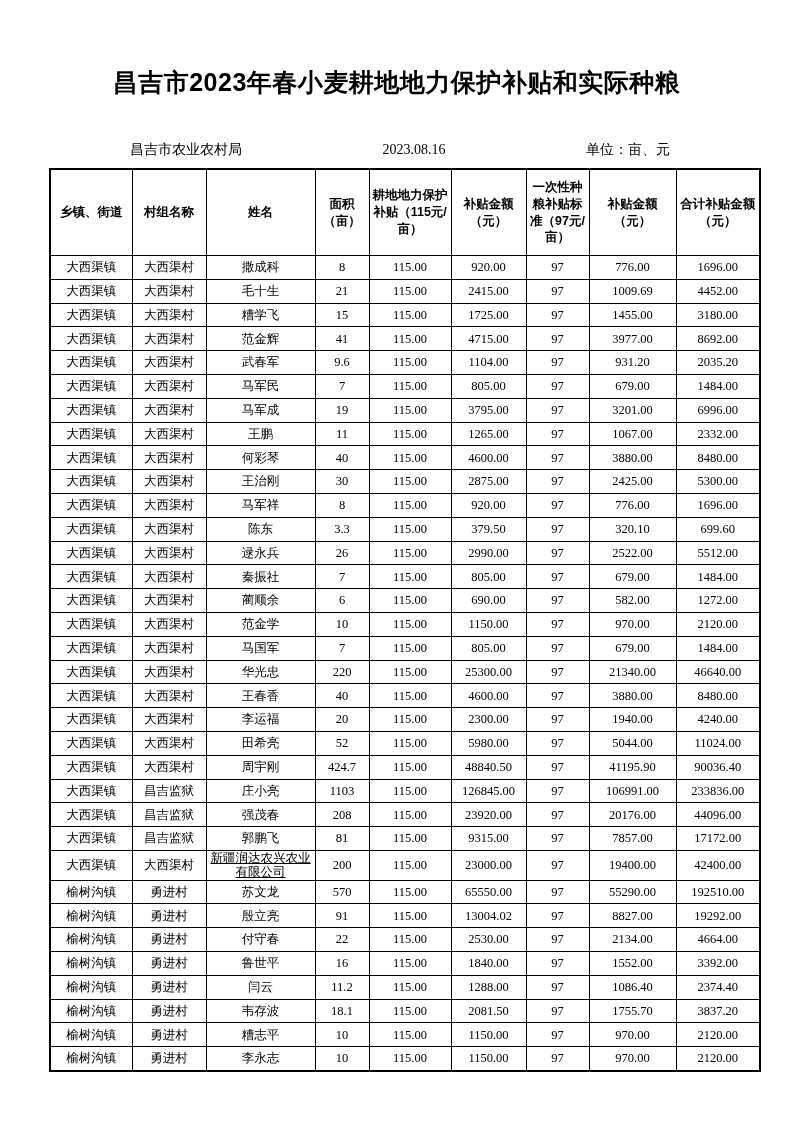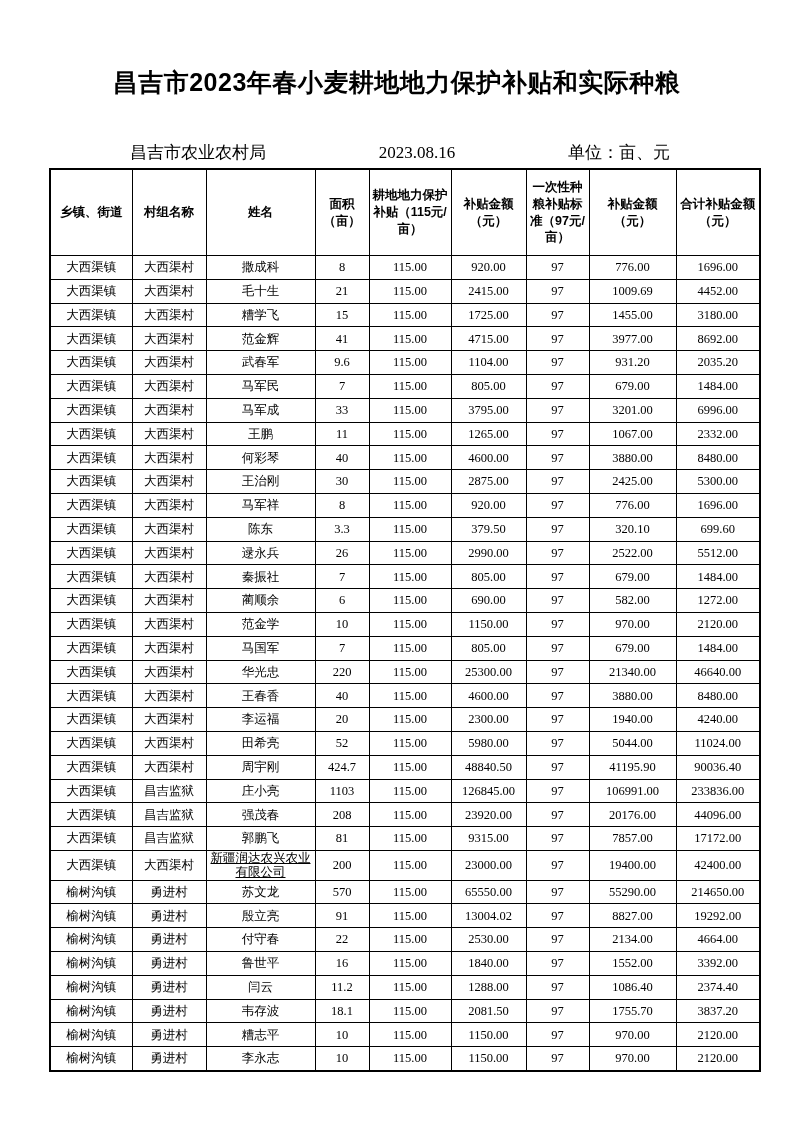--- a/index.html
+++ b/index.html
@@ -31,21 +31,21 @@
     letter-spacing: 0.5px;
   }
   .meta-row {
     position: absolute;
     top: 141px;
     left: 130px;
     width: 540px;
     display: flex;
     justify-content: space-between;
     align-items: baseline;
-    font-size: 17px;
+    font-size: 14px;
     font-family: "Liberation Serif", "DejaVu Serif", serif;
   }
   table.subsidy {
     position: absolute;
     left: 49px;
     top: 168px;
     width: 710px;
     border-collapse: collapse;
     table-layout: fixed;
     background: #ffffff;
@@ -185,21 +185,21 @@
           <td>115.00</td>
           <td>805.00</td>
           <td>97</td>
           <td>679.00</td>
           <td>1484.00</td>
         </tr>
         <tr>
           <td>大西渠镇</td>
           <td>大西渠村</td>
           <td>马军成</td>
-          <td>33</td>
+          <td>19</td>
           <td>115.00</td>
           <td>3795.00</td>
           <td>97</td>
           <td>3201.00</td>
           <td>6996.00</td>
         </tr>
         <tr>
           <td>大西渠镇</td>
           <td>大西渠村</td>
           <td>王鹏</td>
@@ -410,21 +410,21 @@
         </tr>
         <tr>
           <td>榆树沟镇</td>
           <td>勇进村</td>
           <td>苏文龙</td>
           <td>570</td>
           <td>115.00</td>
           <td>65550.00</td>
           <td>97</td>
           <td>55290.00</td>
-          <td>214650.00</td>
+          <td>192510.00</td>
         </tr>
         <tr>
           <td>榆树沟镇</td>
           <td>勇进村</td>
           <td>殷立亮</td>
           <td>91</td>
           <td>115.00</td>
           <td>13004.02</td>
           <td>97</td>
           <td>8827.00</td>

